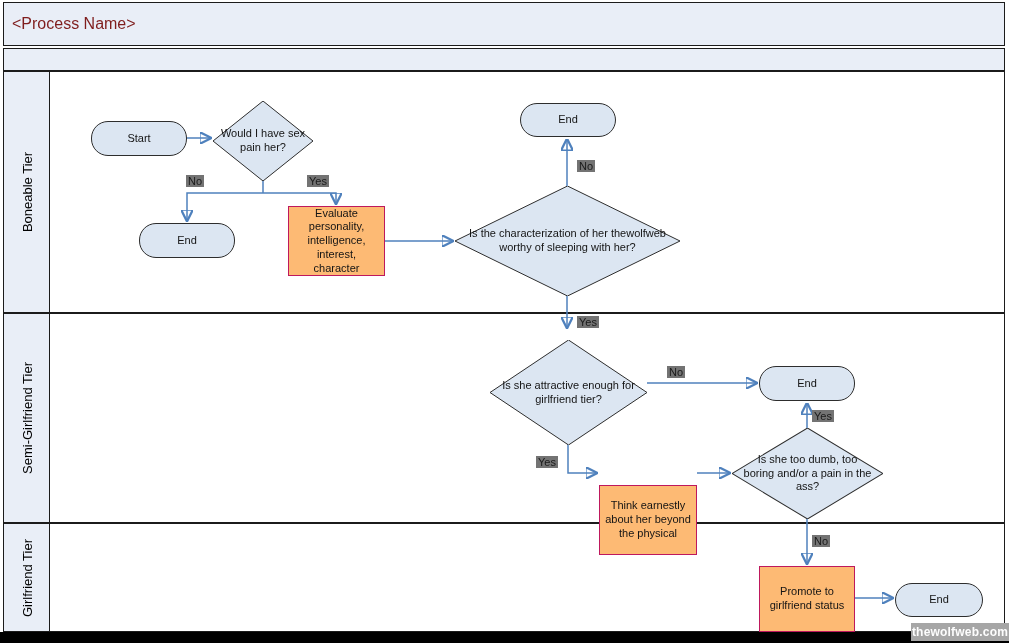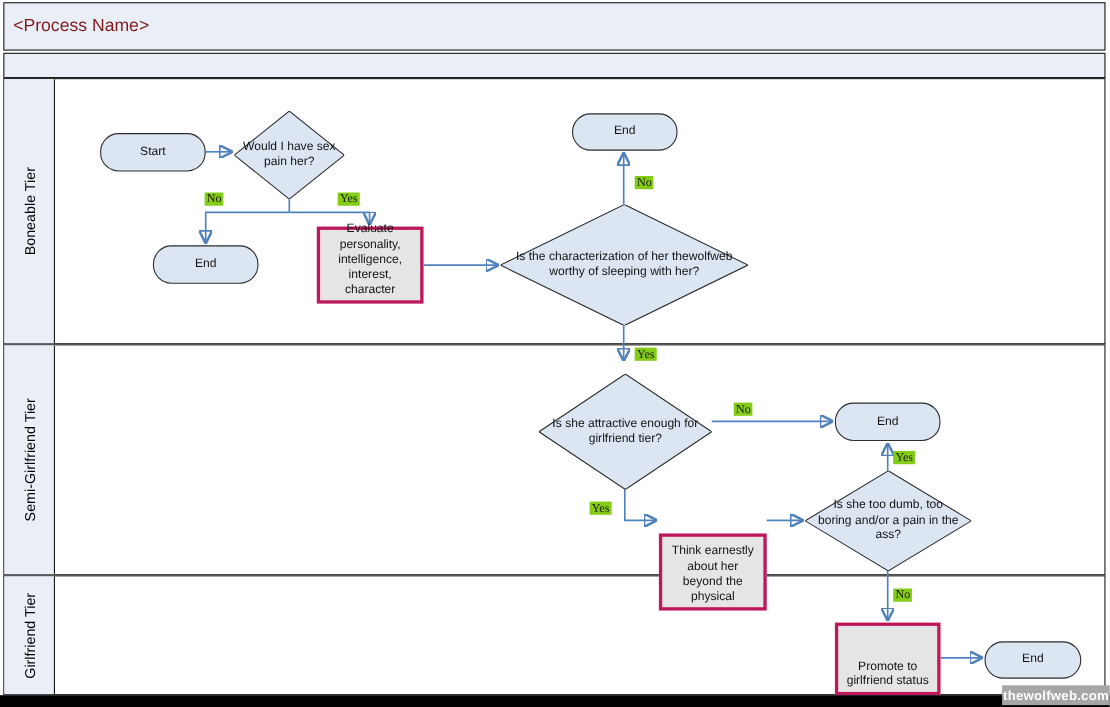--- a/index.html
+++ b/index.html
@@ -30,39 +30,39 @@
     position:absolute;left:50%;top:50%;
     transform:translate(-50%,-50%) rotate(-90deg);
     white-space:nowrap;font-size:13px;color:#000;
   }
   
   .node{
     position:absolute;box-sizing:border-box;display:flex;align-items:center;justify-content:center;
     text-align:center;font-size:11px;line-height:1.25;color:#141414;
   }
   .pill{background:#dce6f2;border:1px solid #2d2d2d;border-radius:17px;}
-  .proc{background:#e5e5e5;border:3px solid #be185d;padding:2px 4px;align-items:flex-end;}
+  .proc{background:#fdba74;border:1px solid #be185d;padding:2px 4px;}
   .diamond{background:transparent;border:none;}
   .diamond svg{position:absolute;inset:0;width:100%;height:100%;}
   .diamond .dtext{position:relative;z-index:1;width:88%;}
   
   .n-start{left:91px;top:121px;width:96px;height:35px;}
   .n-d1{left:213px;top:101px;width:100px;height:80px;}
   .n-end1{left:139px;top:223px;width:96px;height:35px;}
   .n-eval{left:288px;top:206px;width:97px;height:70px;}
   .n-d2{left:455px;top:186px;width:225px;height:110px;}
   .n-end2{left:520px;top:103px;width:96px;height:34px;}
   .n-d3{left:490px;top:340px;width:157px;height:105px;}
   .n-end3{left:759px;top:366px;width:96px;height:35px;}
   .n-think{left:599px;top:438px;width:98px;height:70px;margin-top:47px;}
   .n-d4{left:732px;top:428px;width:151px;height:91px;}
   .n-promote{left:759px;top:566px;width:96px;height:66px;}
   .n-end4{left:895px;top:583px;width:88px;height:34px;}
   
-  .elabel{position:absolute;font-size:11px;color:#1a1a1a;background:#84cc16;padding:0 2px;font-family:Liberation Serif, serif;}
+  .elabel{position:absolute;font-size:11px;color:#1a1a1a;background:#737373;padding:0 2px;}
   .el-no1{left:186px;top:175px;}
   .el-yes1{left:307px;top:175px;}
   .el-no2{left:577px;top:160px;}
   .el-yes2{left:577px;top:316px;}
   .el-no3{left:667px;top:366px;}
   .el-yes3{left:536px;top:456px;}
   .el-yes4{left:812px;top:410px;}
   .el-no4{left:812px;top:535px;}
   
   .edges{position:absolute;left:0;top:0;width:1009px;height:643px;pointer-events:none;}

